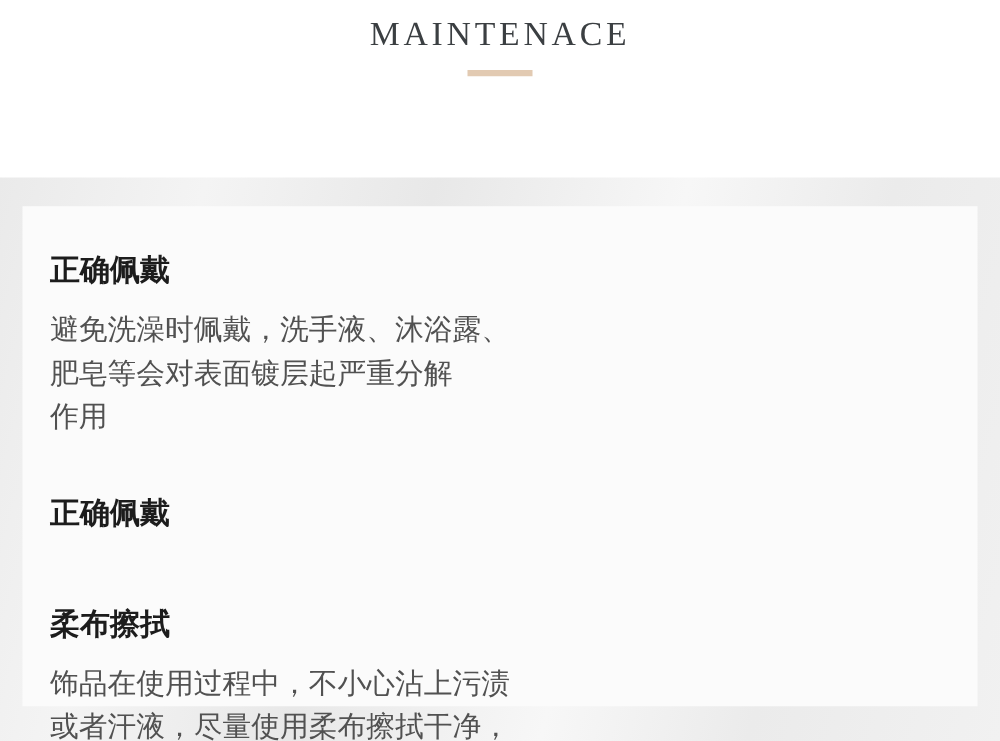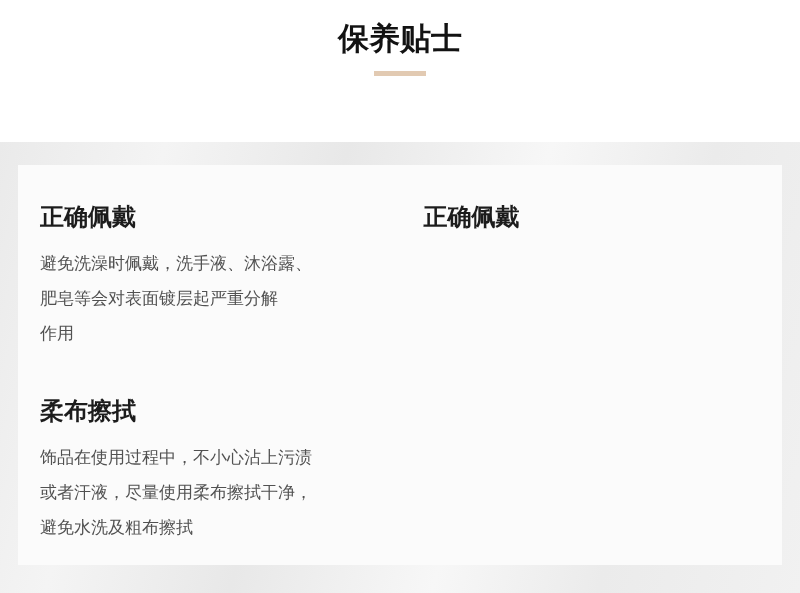--- a/index.html
+++ b/index.html
@@ -48,46 +48,46 @@
     padding-top: 23px;
   }
   .card {
     width: 764px;
     height: 400px;
     margin: 0 auto;
     background: #fbfbfb;
     box-sizing: border-box;
     padding: 37px 20px 0 22px;
     display: grid;
-    grid-template-columns: 1fr 1fr;
+    grid-template-columns: 1fr;
     column-gap: 31px;
     row-gap: 36px;
     align-content: start;
     gap: 45px;
   }
   .tip-heading {
     font-size: 24px;
     font-weight: 700;
     color: #1c1c1c;
     line-height: 30px;
     margin: 0 0 14px 0;
   }
   .tip-body {
-    font-size: 17px;
+    font-size: 23px;
     color: #515151;
     line-height: 35px;
     margin: 0;
     white-space: pre-line;
   }
 </style>
 </head>
 <body>
 
 <div class="header">
-  <div class="title-zh">保养贴士</div>
+  <div class="title-en">MAINTENACE</div>
   <div class="accent-line" style="background: rgb(226, 202, 178);"></div>
 </div>
 
 <div class="texture">
   <div class="card">
 
     <div class="tip">
       <h3 class="tip-heading">正确佩戴</h3>
       <p class="tip-body">避免洗澡时佩戴，洗手液、沐浴露、
 肥皂等会对表面镀层起严重分解

